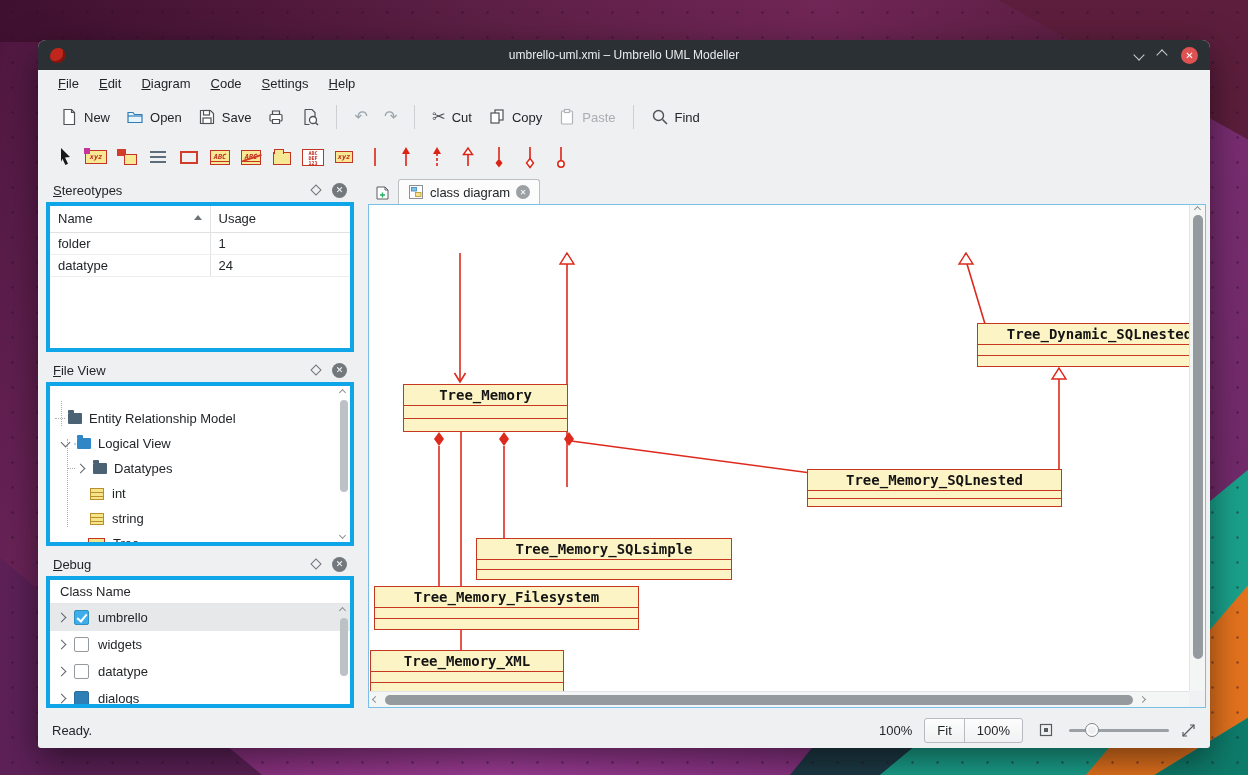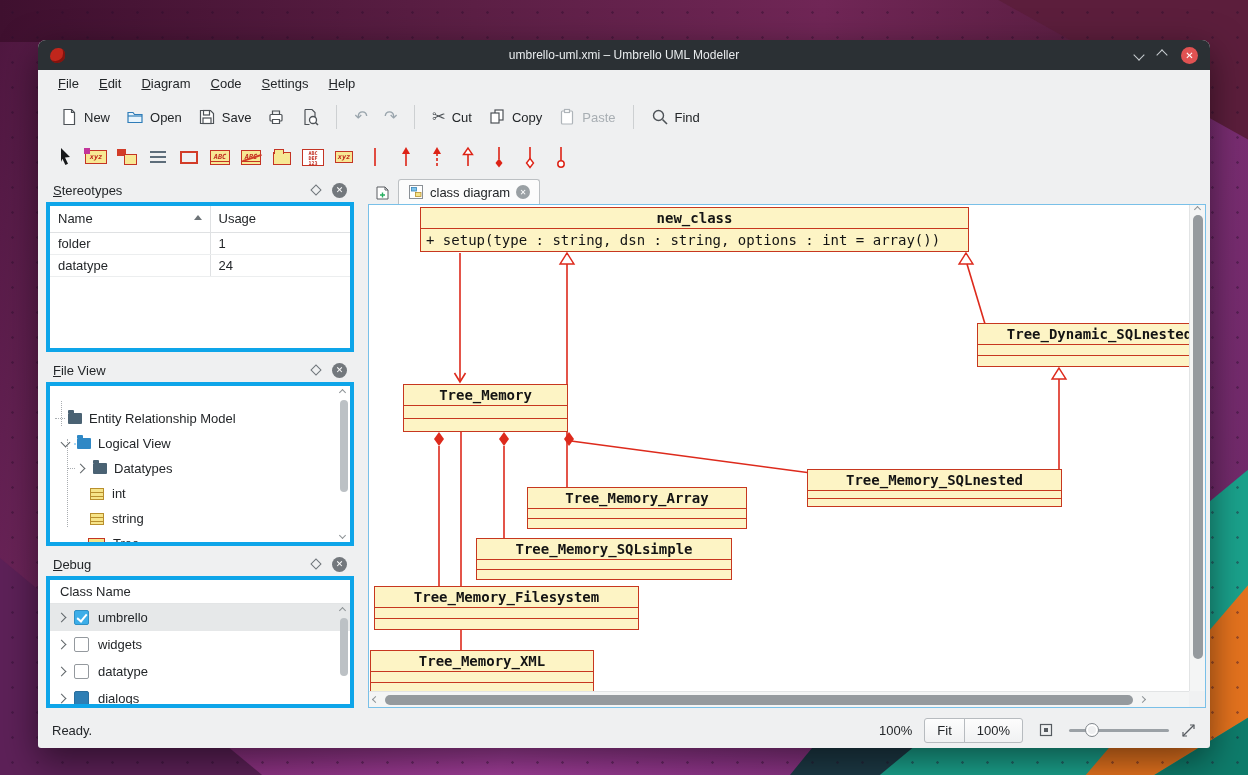--- a/index.html
+++ b/index.html
@@ -504,62 +504,53 @@
 
             <polygon points="70,227 75,234 70,241 65,234" fill="#dd2a1c"></polygon>
             <line x1="70" y1="241" x2="70" y2="381" stroke="#dd2a1c" stroke-width="1.6"></line>
             <line x1="92" y1="227" x2="92" y2="445" stroke="#dd2a1c" stroke-width="1.6"></line>
             <polygon points="135,227 140,234 135,241 130,234" fill="#dd2a1c"></polygon>
             <line x1="135" y1="241" x2="135" y2="333" stroke="#dd2a1c" stroke-width="1.6"></line>
             <polygon points="200,227 205,234 200,241 195,234" fill="#dd2a1c"></polygon>
             <line x1="202" y1="236" x2="442" y2="268" stroke="#dd2a1c" stroke-width="1.6"></line>
           </svg>
 
-          <div class="uml-box" style="left:51px;top:2px;width:549px;">
-            <div class="uml-title">new_class</div>
-            <div class="uml-row uml-method">+ setup(type : string, dsn : string, options : int = array())</div>
-          </div>
 
           <div class="uml-box" style="left:608px;top:118px;width:245px;">
             <div class="uml-title">Tree_Dynamic_SQLnested</div>
             <div class="uml-row" style="height:11px;"></div>
             <div class="uml-row" style="height:11px;"></div>
           </div>
 
           <div class="uml-box" style="left:34px;top:179px;width:165px;">
             <div class="uml-title">Tree_Memory</div>
             <div class="uml-row" style="height:13px;"></div>
             <div class="uml-row" style="height:13px;"></div>
           </div>
 
           <div class="uml-box" style="left:438px;top:264px;width:255px;">
             <div class="uml-title">Tree_Memory_SQLnested</div>
             <div class="uml-row" style="height:8px;"></div>
             <div class="uml-row" style="height:8px;"></div>
           </div>
 
-          <div class="uml-box" style="left:158px;top:282px;width:220px;">
-            <div class="uml-title">Tree_Memory_Array</div>
-            <div class="uml-row" style="height:10px;"></div>
-            <div class="uml-row" style="height:10px;"></div>
-          </div>
 
           <div class="uml-box" style="left:107px;top:333px;width:256px;">
             <div class="uml-title">Tree_Memory_SQLsimple</div>
             <div class="uml-row" style="height:10px;"></div>
             <div class="uml-row" style="height:10px;"></div>
           </div>
 
           <div class="uml-box" style="left:5px;top:381px;width:265px;">
             <div class="uml-title">Tree_Memory_Filesystem</div>
             <div class="uml-row" style="height:11px;"></div>
             <div class="uml-row" style="height:11px;"></div>
           </div>
 
-          <div class="uml-box" style="left:1px;top:445px;width:224px;">
+          <div class="uml-box" style="left:1px;top:445px;width:194px;">
             <div class="uml-title">Tree_Memory_XML</div>
             <div class="uml-row" style="height:11px;"></div>
             <div class="uml-row" style="height:11px;"></div>
           </div>
         </div>
       </div>
 
       <div class="cv-vscroll">
         <span class="mini-chev" style="right:5px;top:2px;transform:rotate(-135deg);"></span>
         <div class="cv-vthumb"></div>

